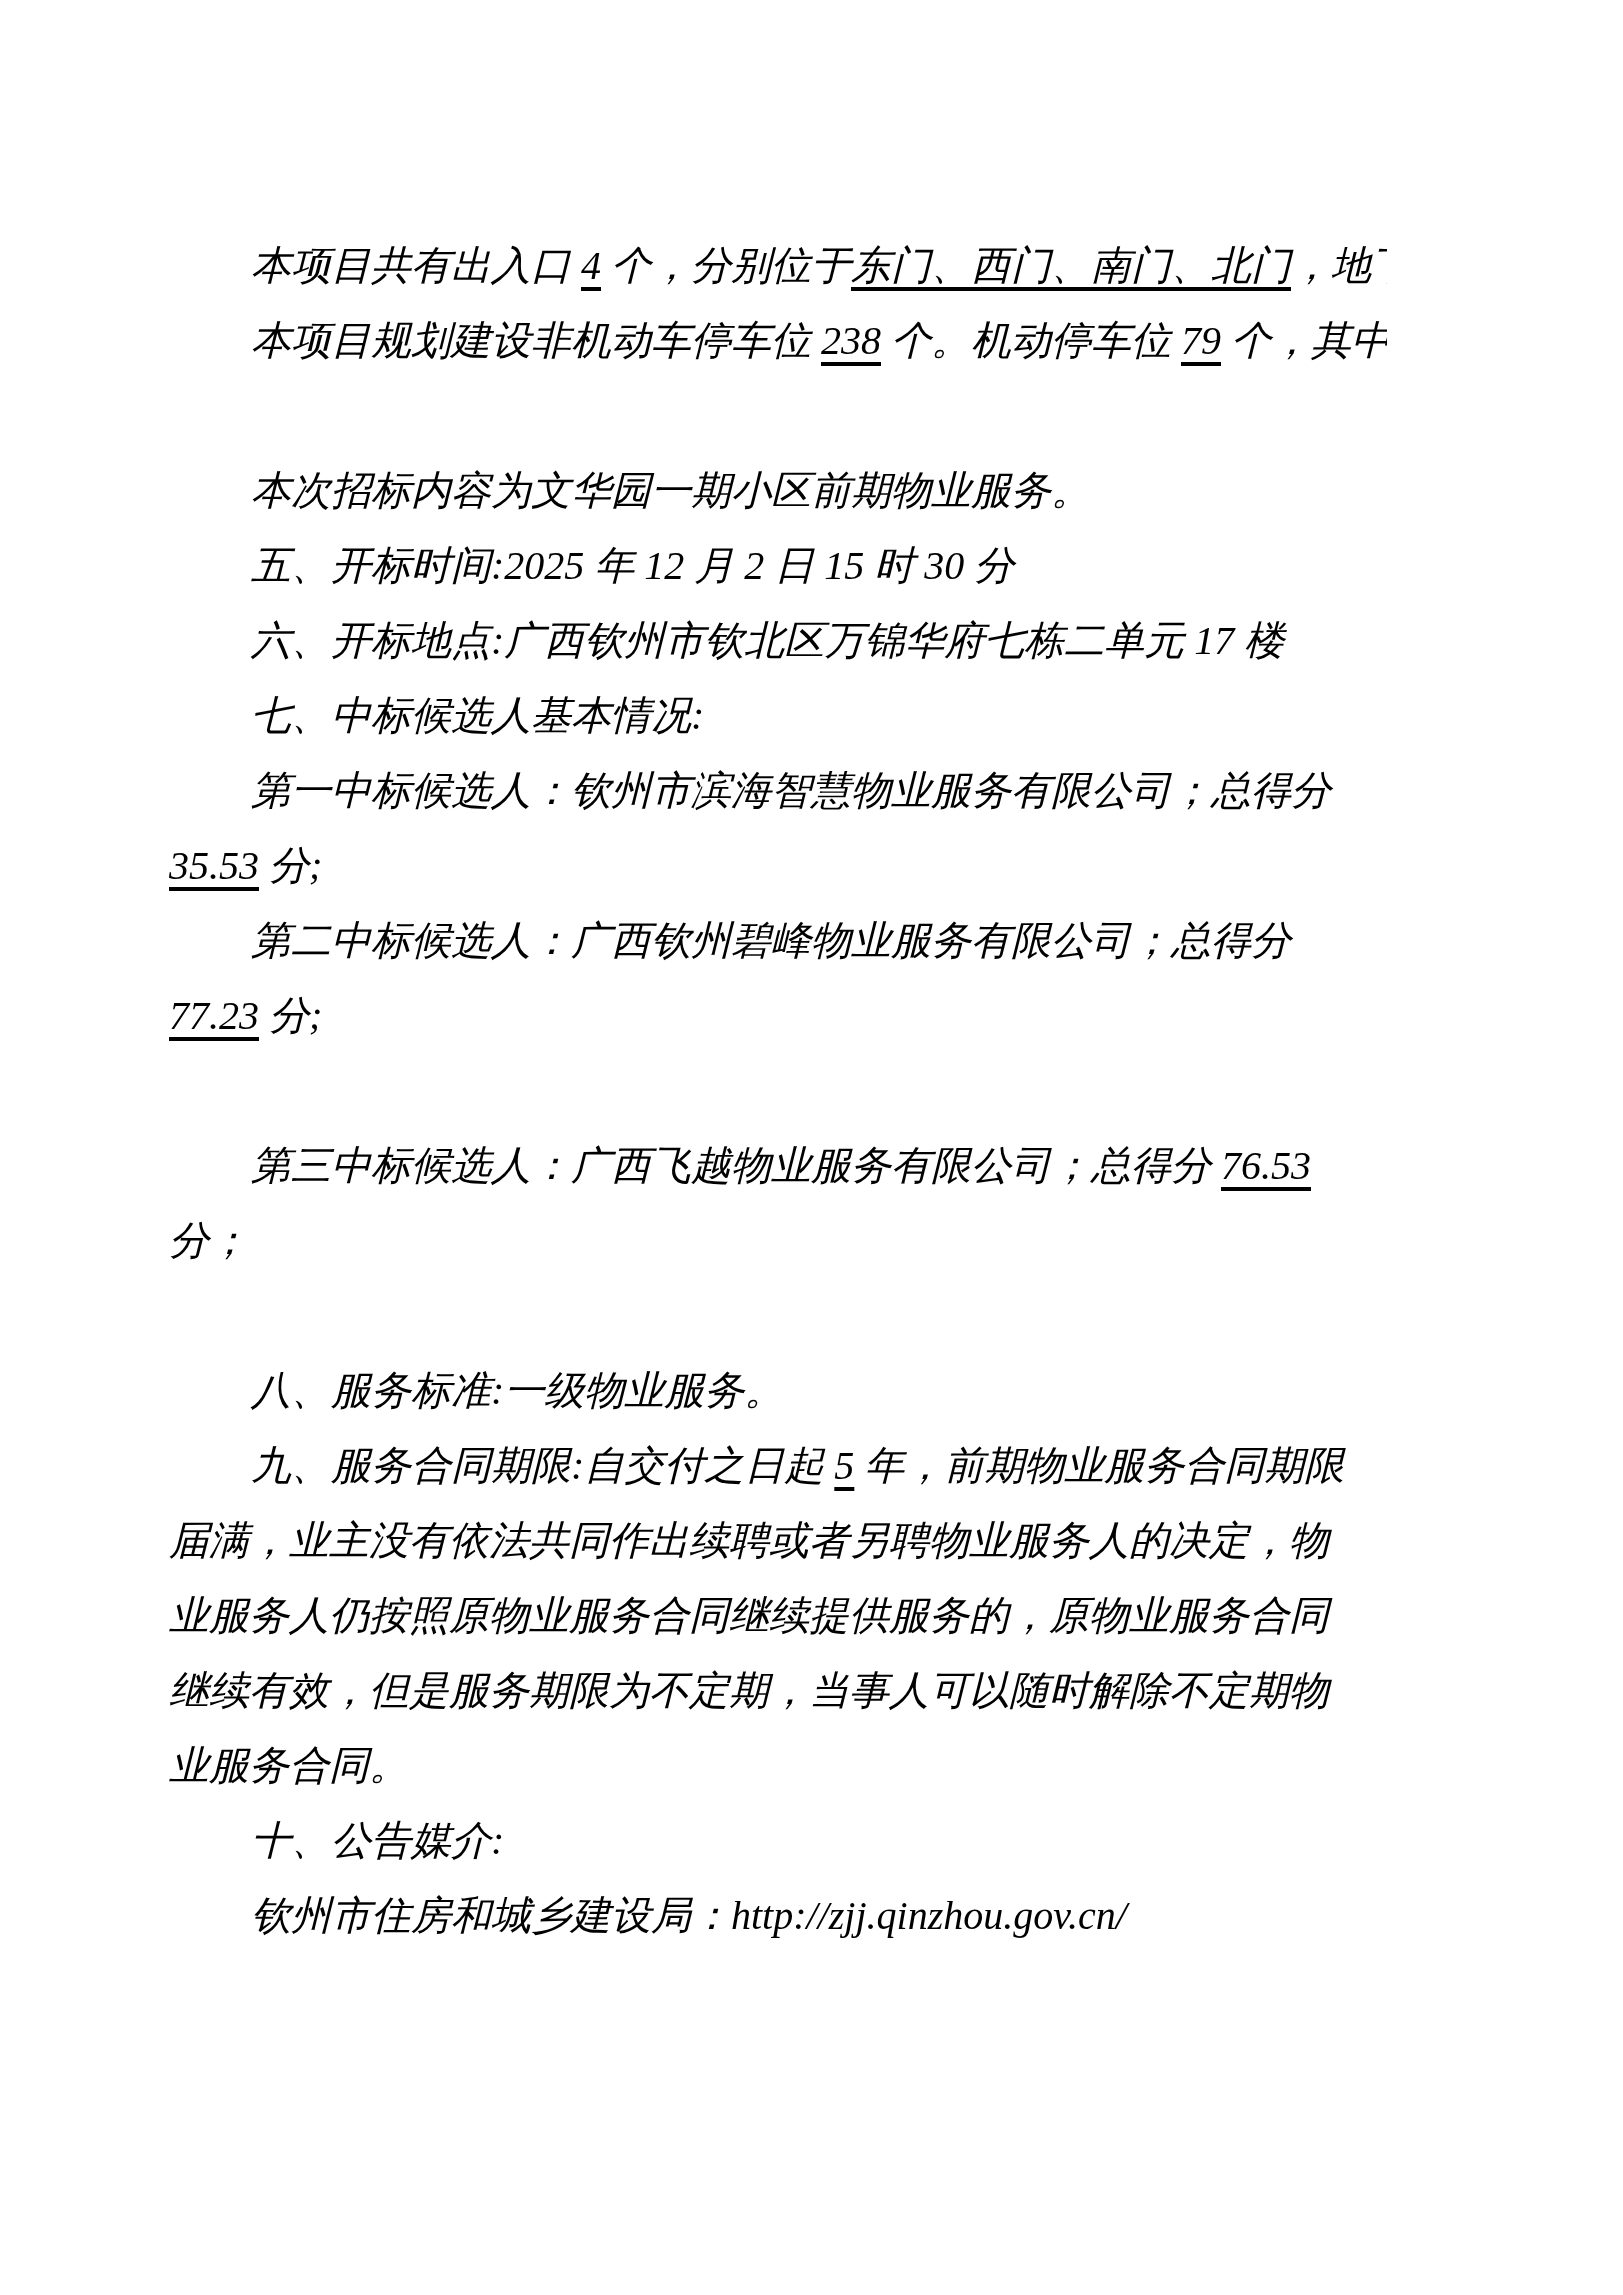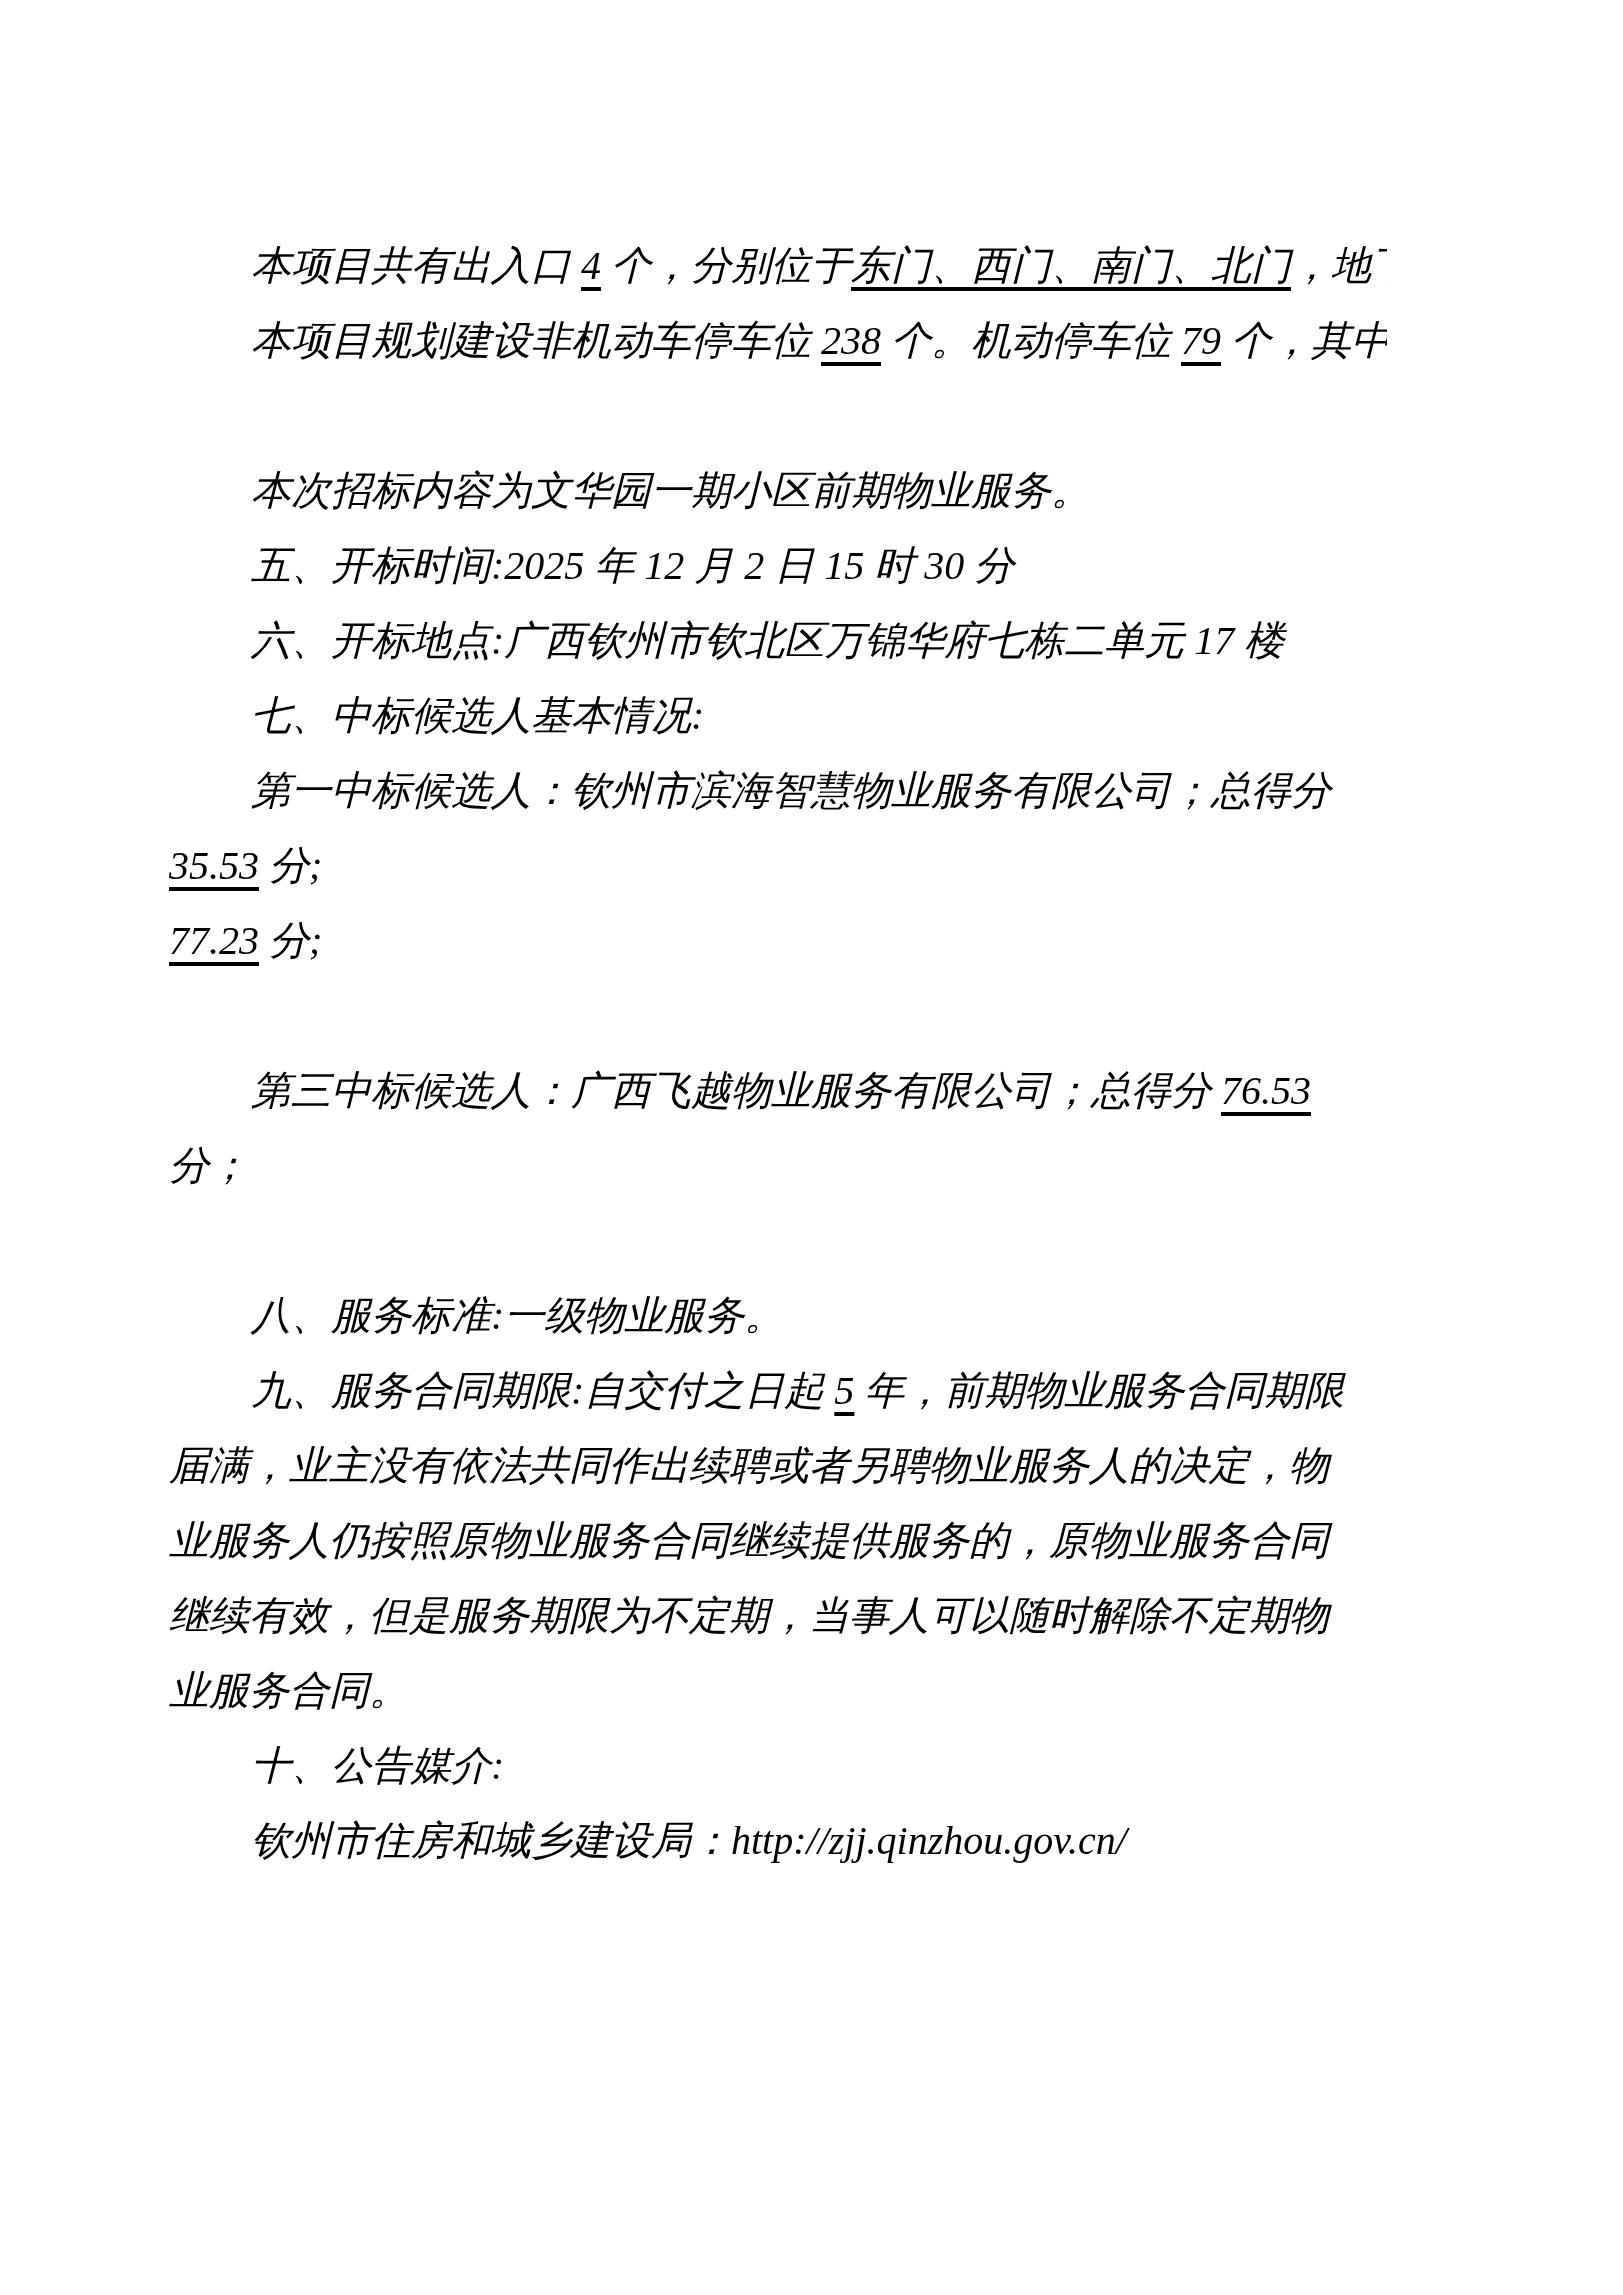--- a/index.html
+++ b/index.html
@@ -48,20 +48,21 @@
   <div class="doc-body" style="color: rgb(0, 0, 0);">
       <div class="line indent"><span>本项目共有出入口 </span><span class="u">4</span><span> 个，分别位于</span><span class="u">东门、西门、南门、北门</span><span>，地下</span></div>
       <div class="line indent"><span>本项目规划建设非机动车停车位 </span><span class="u">238</span><span> 个。机动停车位 </span><span class="u">79</span><span> 个，其中地</span></div>
       <div class="line blank">&nbsp;</div>
       <div class="line indent"><span>本次招标内容为文华园一期小区前期物业服务。</span></div>
       <div class="line indent"><span>五、开标时间:2025 年 12 月 2 日 15 时 30 分</span></div>
       <div class="line indent"><span>六、开标地点:广西钦州市钦北区万锦华府七栋二单元 17 楼</span></div>
       <div class="line indent"><span>七、中标候选人基本情况:</span></div>
       <div class="line indent"><span>第一中标候选人：钦州市滨海智慧物业服务有限公司；总得分</span></div>
       <div class="line"><span class="u">35.53</span><span> 分;</span></div>
+      <div class="line indent"><span>第二中标候选人：广西钦州碧峰物业服务有限公司；总得分</span></div>
       <div class="line"><span class="u">77.23</span><span> 分;</span></div>
       <div class="line blank">&nbsp;</div>
       <div class="line indent"><span>第三中标候选人：广西飞越物业服务有限公司；总得分 </span><span class="u">76.53</span></div>
       <div class="line"><span>分；</span></div>
       <div class="line blank">&nbsp;</div>
       <div class="line indent"><span>八、服务标准:一级物业服务。</span></div>
       <div class="line indent"><span>九、服务合同期限:自交付之日起 </span><span class="u">5</span><span> 年，前期物业服务合同期限</span></div>
       <div class="line"><span>届满，业主没有依法共同作出续聘或者另聘物业服务人的决定，物</span></div>
       <div class="line"><span>业服务人仍按照原物业服务合同继续提供服务的，原物业服务合同</span></div>
       <div class="line"><span>继续有效，但是服务期限为不定期，当事人可以随时解除不定期物</span></div>

